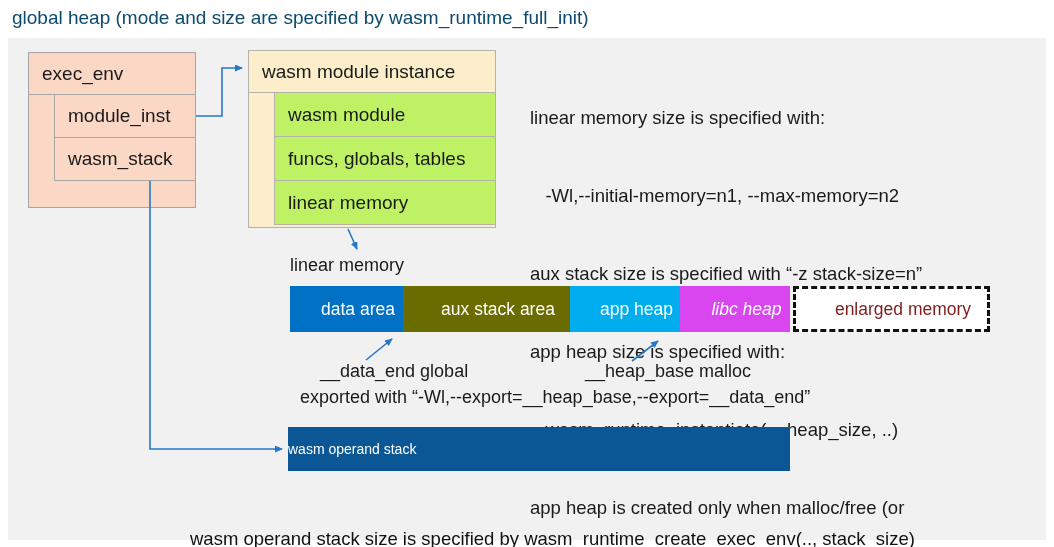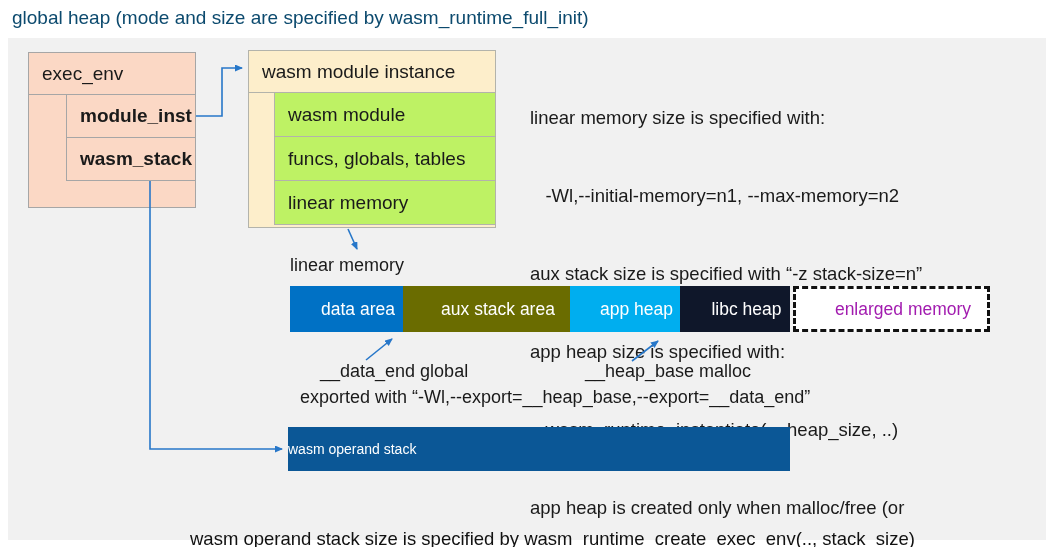--- a/index.html
+++ b/index.html
@@ -25,21 +25,21 @@
     border-bottom:1px solid #a6a6a6;
   }
   .group.cream .group-title { border-color:#b3b3ab; }
   .group .row {
     border:1px solid #a6a6a6; margin-top:-1px;
     font-size:19px; padding-left:13px; display:flex; align-items:center;
   }
   .group.cream .row { border-color:#b3b3ab; }
   #exec-env { left:28px; top:52px; width:168px; height:156px; }
   #exec-env .group-title { height:42px; }
-  #exec-env .rows { margin-left:37px;font-weight:bold; }
+  #exec-env .rows { margin-left:25px; }
   #exec-env .row { height:44px; margin-right:-1px; background:#fbd8c5; }
   #module-instance { left:248px; top:50px; width:248px; height:178px; }
   #module-instance .group-title { height:42px; }
   #module-instance .rows { margin-left:25px; }
   #module-instance .row { height:45px; margin-right:-1px; background:#bef264; }
   
   .notes-right {
     position:absolute; left:530px; top:53px;
     font-size:18.5px; line-height:26px; white-space:pre;
   }
@@ -104,22 +104,22 @@
   <div>   wasm_runtime_instantiate(.., heap_size, ..)</div>
   <div>app heap is created only when malloc/free (or</div>
   
 </div>
 
 <div class="lm-label">linear memory</div>
 <div class="lm-bar">
   <div class="seg seg-0" style="background: rgb(0, 113, 197); color: rgb(255, 255, 255);">data area</div>
   <div class="seg seg-1" style="background: rgb(106, 108, 0); color: rgb(255, 255, 255);">aux stack area</div>
   <div class="seg seg-2" style="background: rgb(0, 174, 239); color: rgb(255, 255, 255);">app heap</div>
-  <div class="seg seg-3" style="background: #0f172a; color: rgb(255, 255, 255);">libc heap</div>
-  <div class="seg seg-4" style="background: rgb(255, 255, 255); color: #a21caf;">enlarged memory</div>
+  <div class="seg seg-3" style="background: #d946ef; color: rgb(255, 255, 255); font-style: italic;">libc heap</div>
+  <div class="seg seg-4" style="background: rgb(255, 255, 255); color: #7f1d1d;">enlarged memory</div>
 </div>
 
 <div class="global-label" id="data-end-label">__data_end global</div>
 <div class="global-label" id="heap-base-label">__heap_base malloc</div>
 <div id="export-note">exported with “-Wl,--export=__heap_base,--export=__data_end”</div>
 
 <div class="op-bar">
   <span>wasm operand stack</span>
 </div>
 

